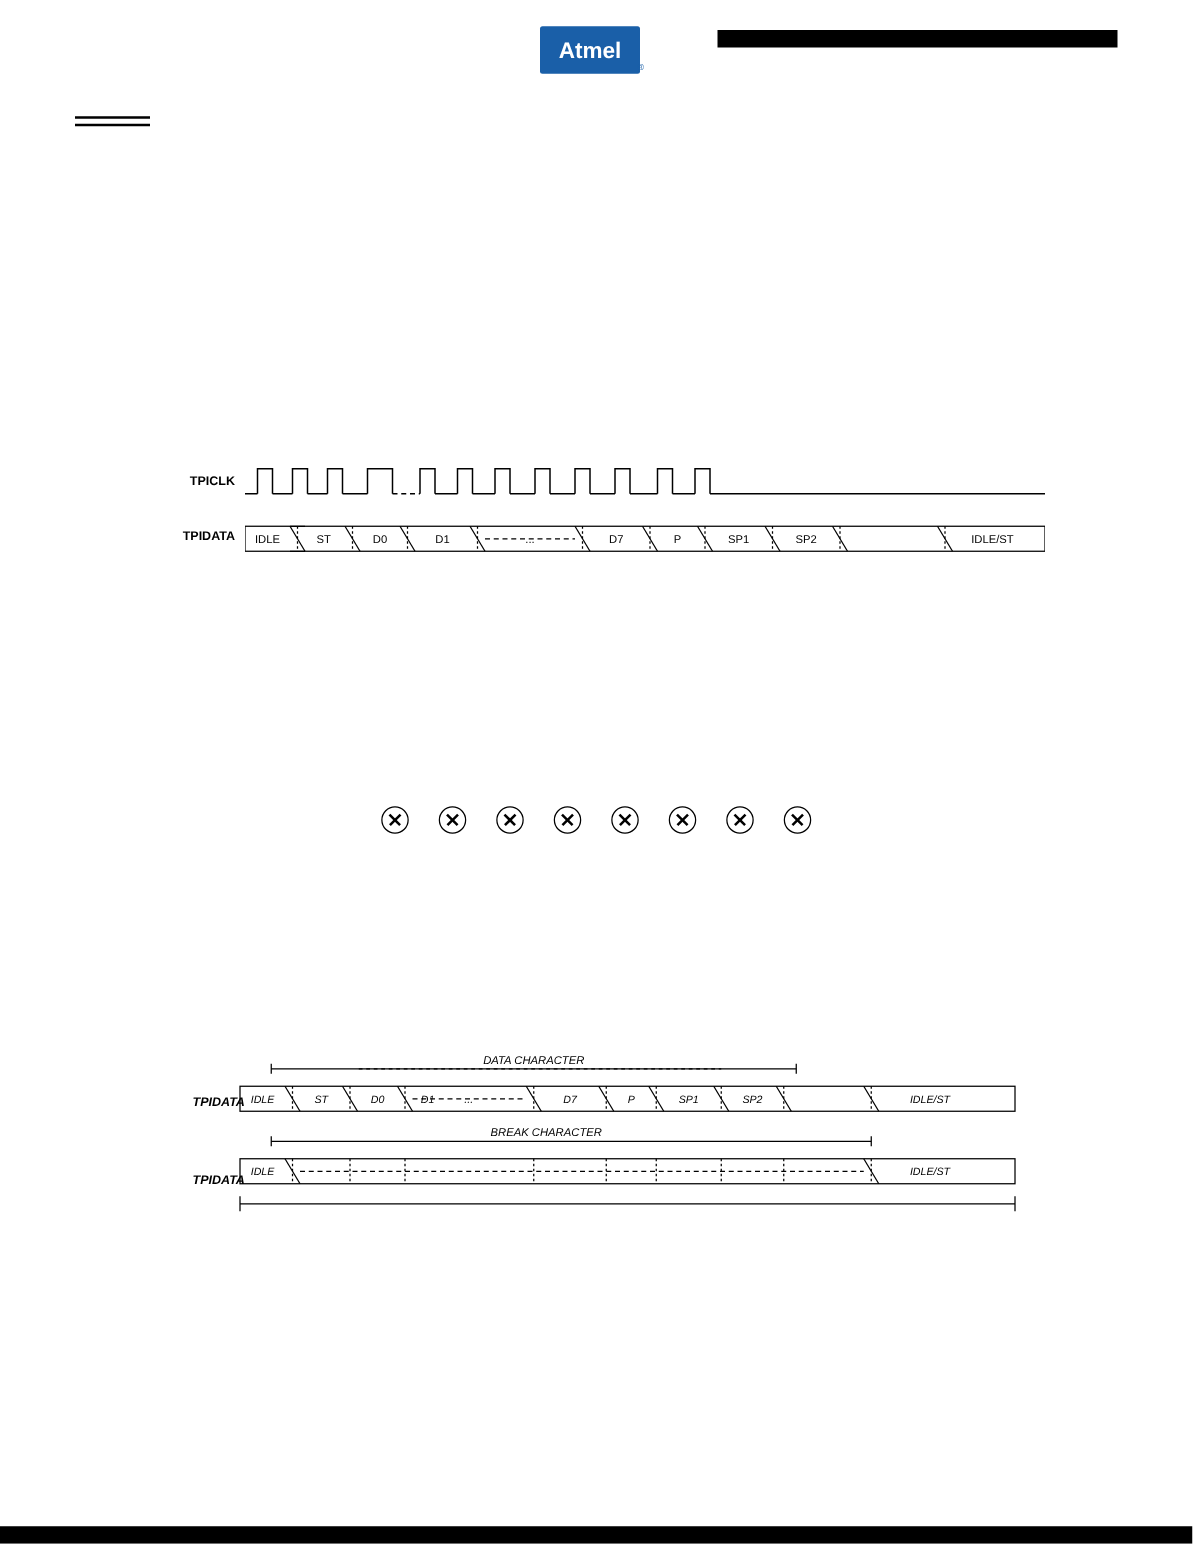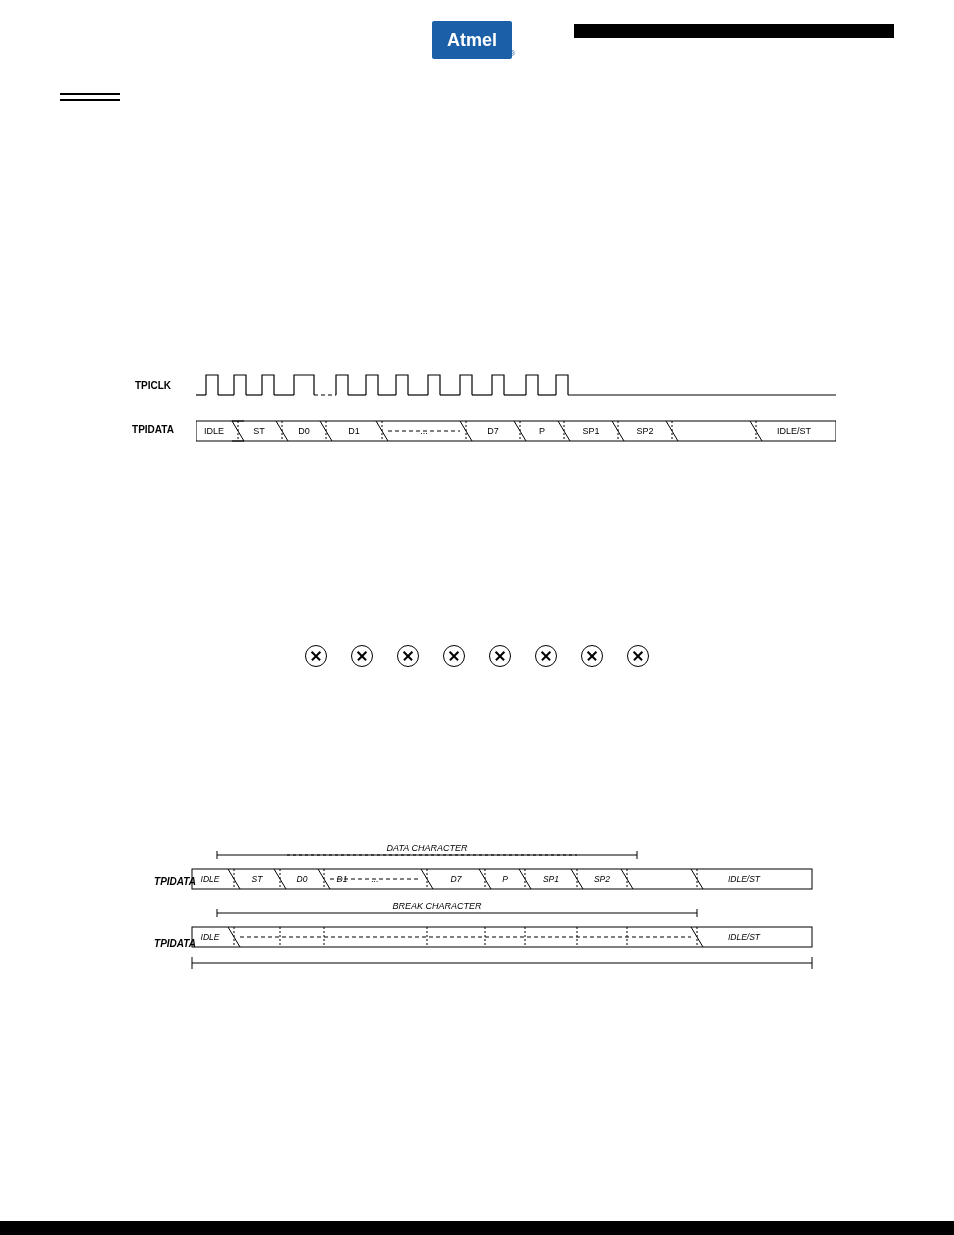--- a/index.html
+++ b/index.html
@@ -58,21 +58,21 @@
       display: flex;
       align-items: center;
       margin-bottom: 8px;
       position: relative;
     }
 
     .signal-label {
       width: 70px;
       font-size: 10px;
       font-weight: bold;
-      text-align: center;
+      text-align: right;
       margin-right: 8px;
       font-family: Arial, sans-serif;
     }
 
     
     .timing-svg {
       display: block;
     }
 
     

